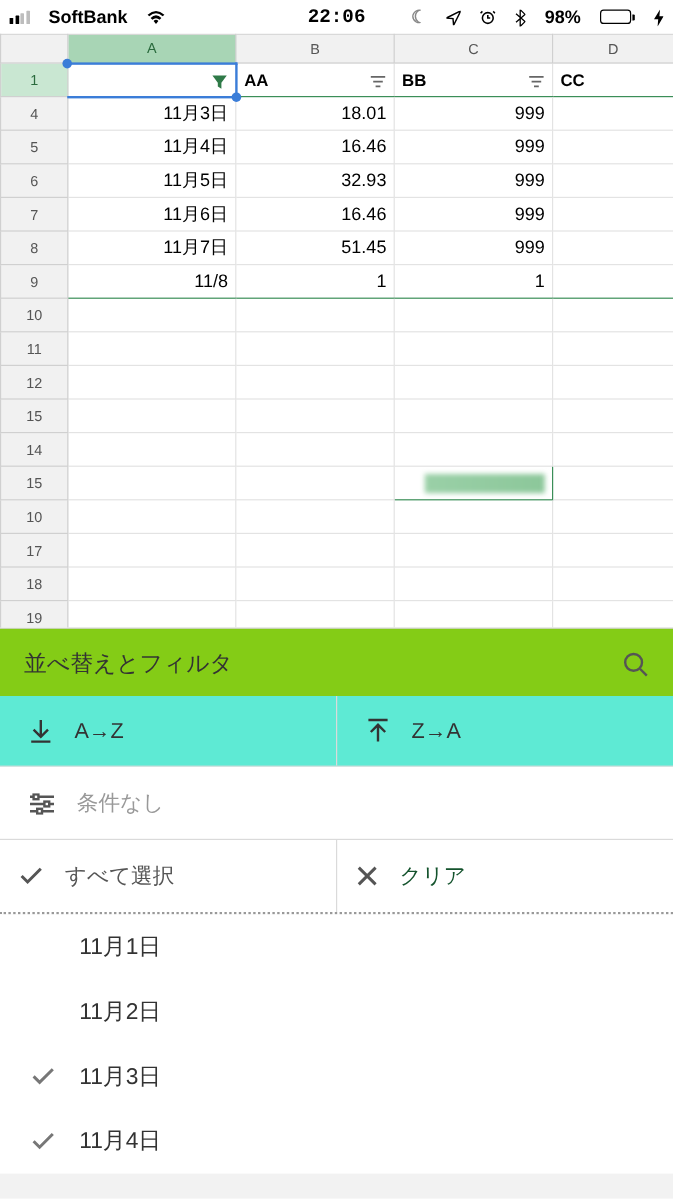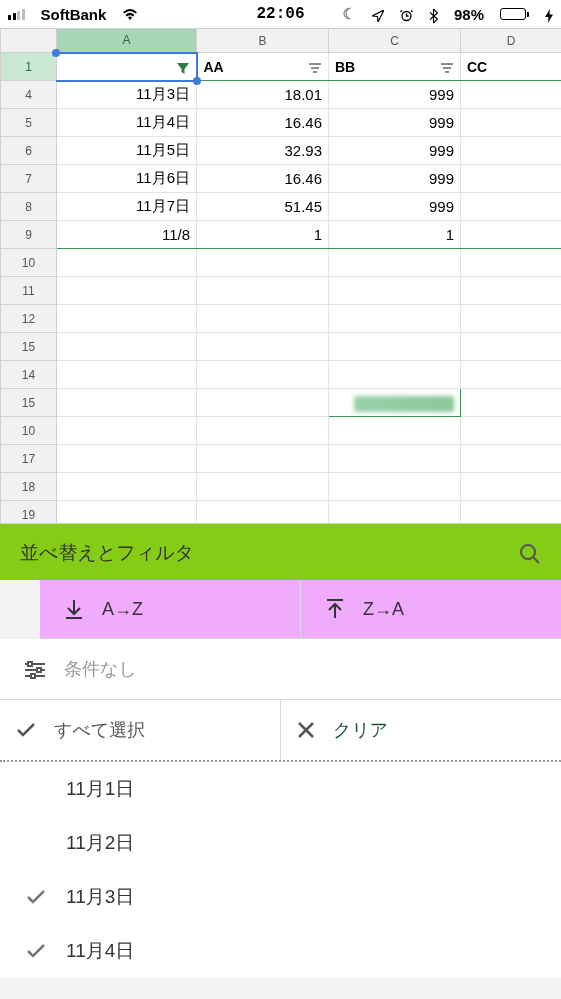--- a/index.html
+++ b/index.html
@@ -185,23 +185,22 @@
       background: #84cc16;
     }
     .panel-title {
       font-size: 19px;
       color: #333;
     }
     .search-icon { font-size: 22px; color: #555; }
 
     .sort-row {
       display: flex;
-      background: #f0abfc;
+      background: #5eead4;
       border-bottom: 1px solid #dadada;
-      margin-left: 40px;
     }
     .sort-btn {
       flex: 1;
       display: flex;
       align-items: center;
       gap: 18px;
       padding: 18px 24px;
       font-size: 18px;
       color: #333;
     }

